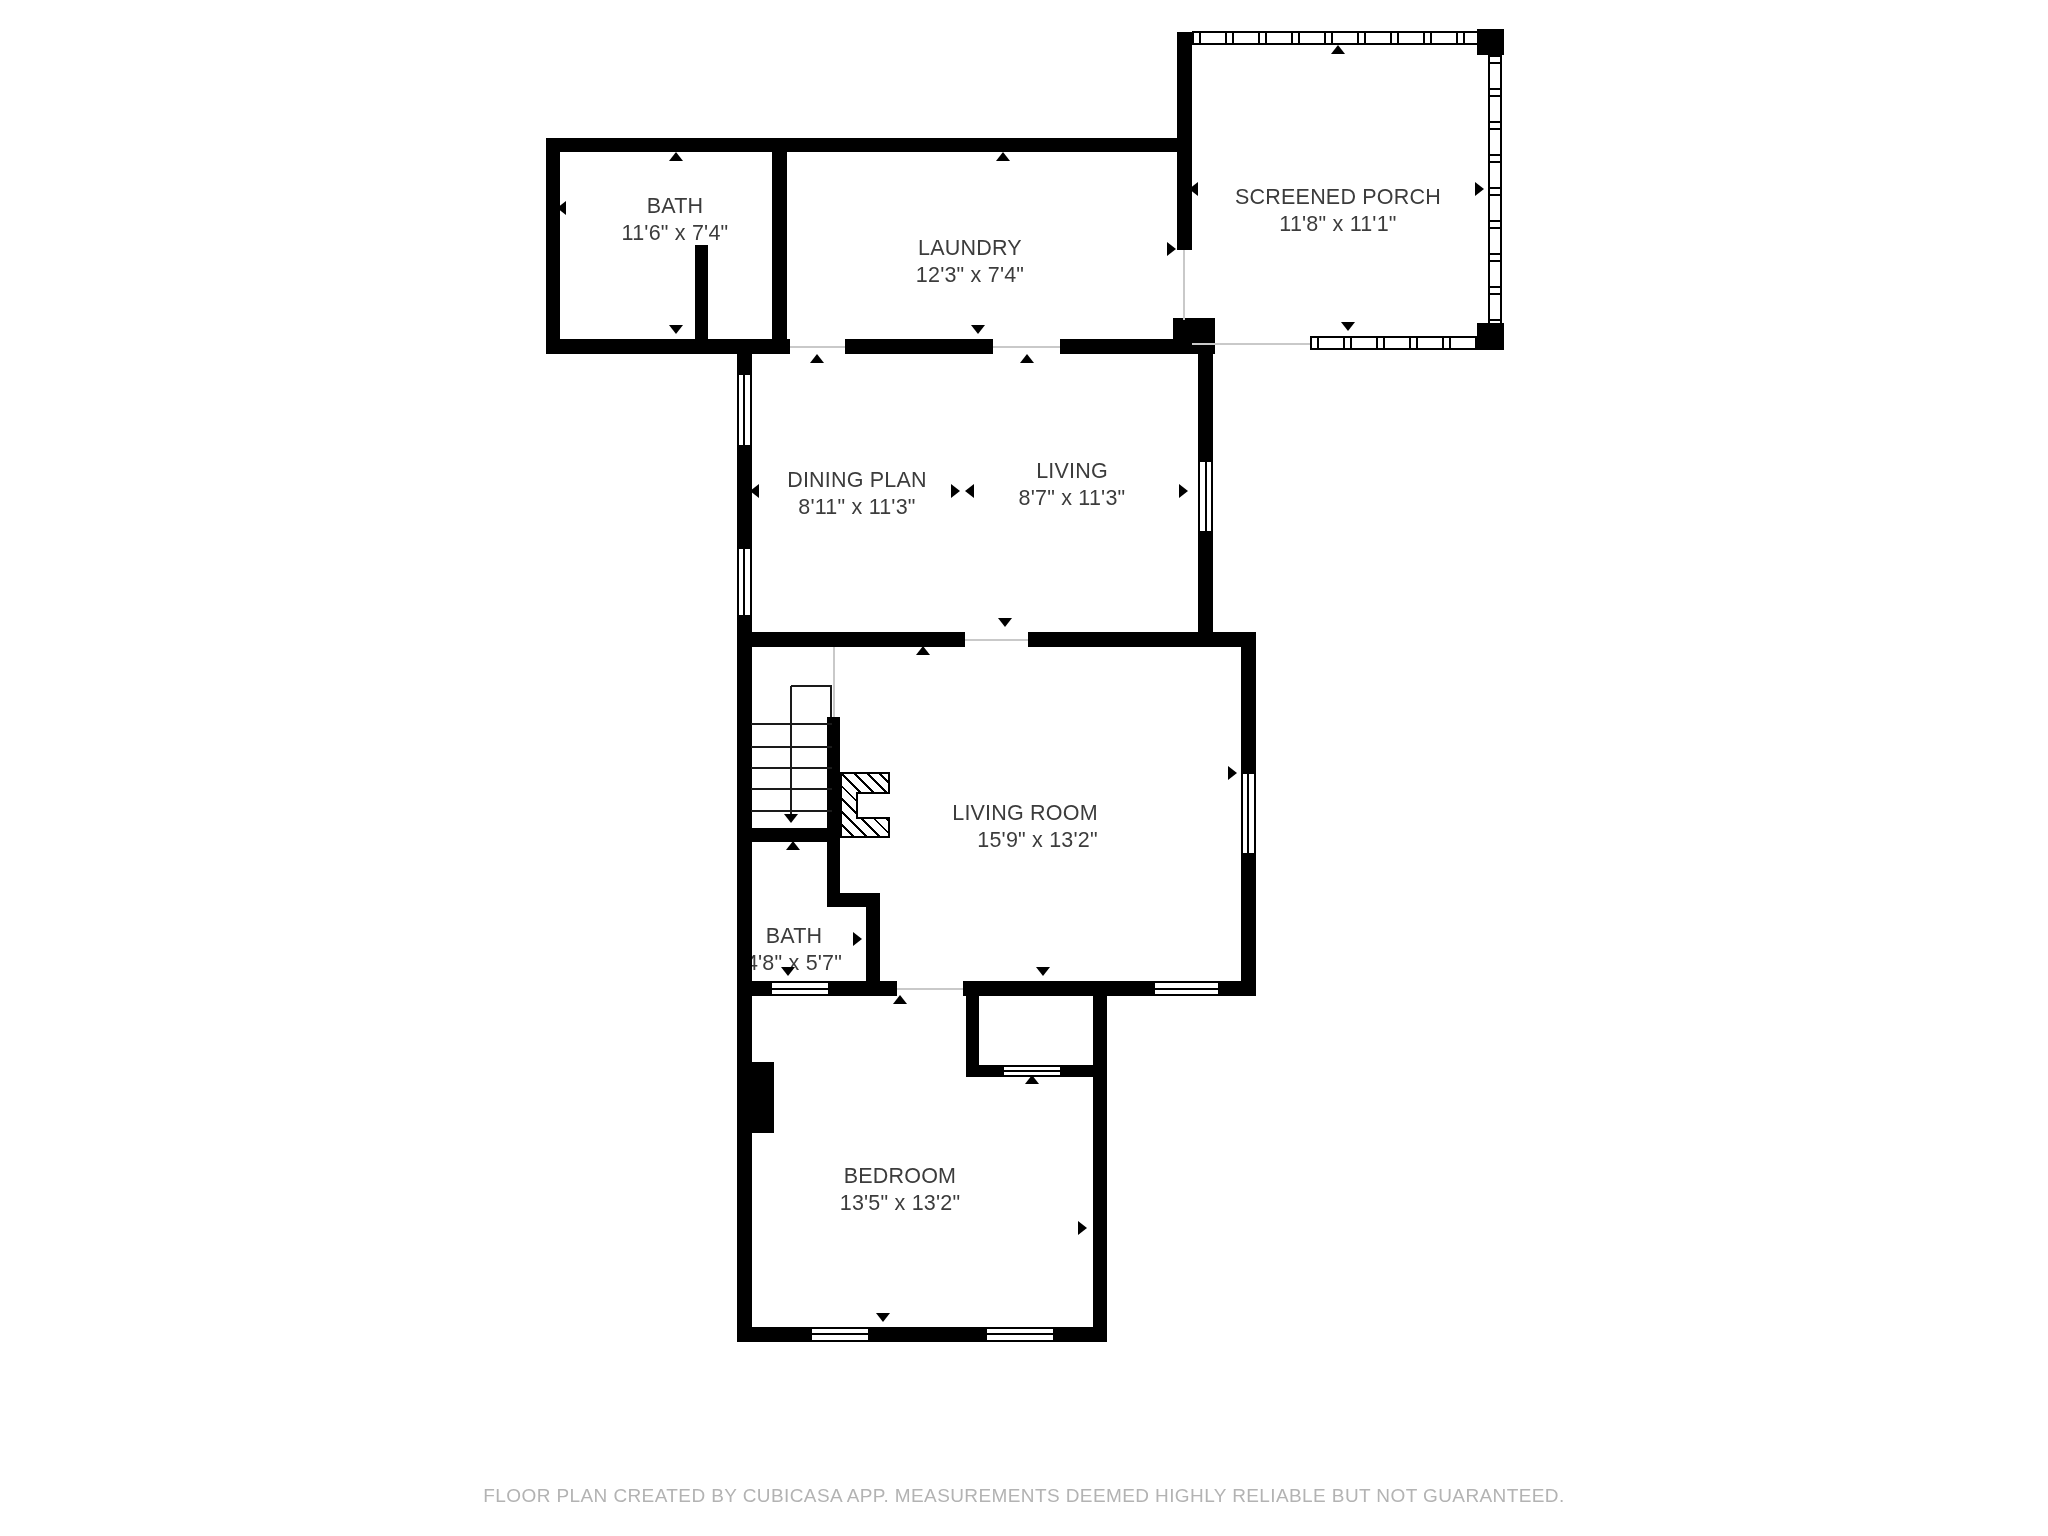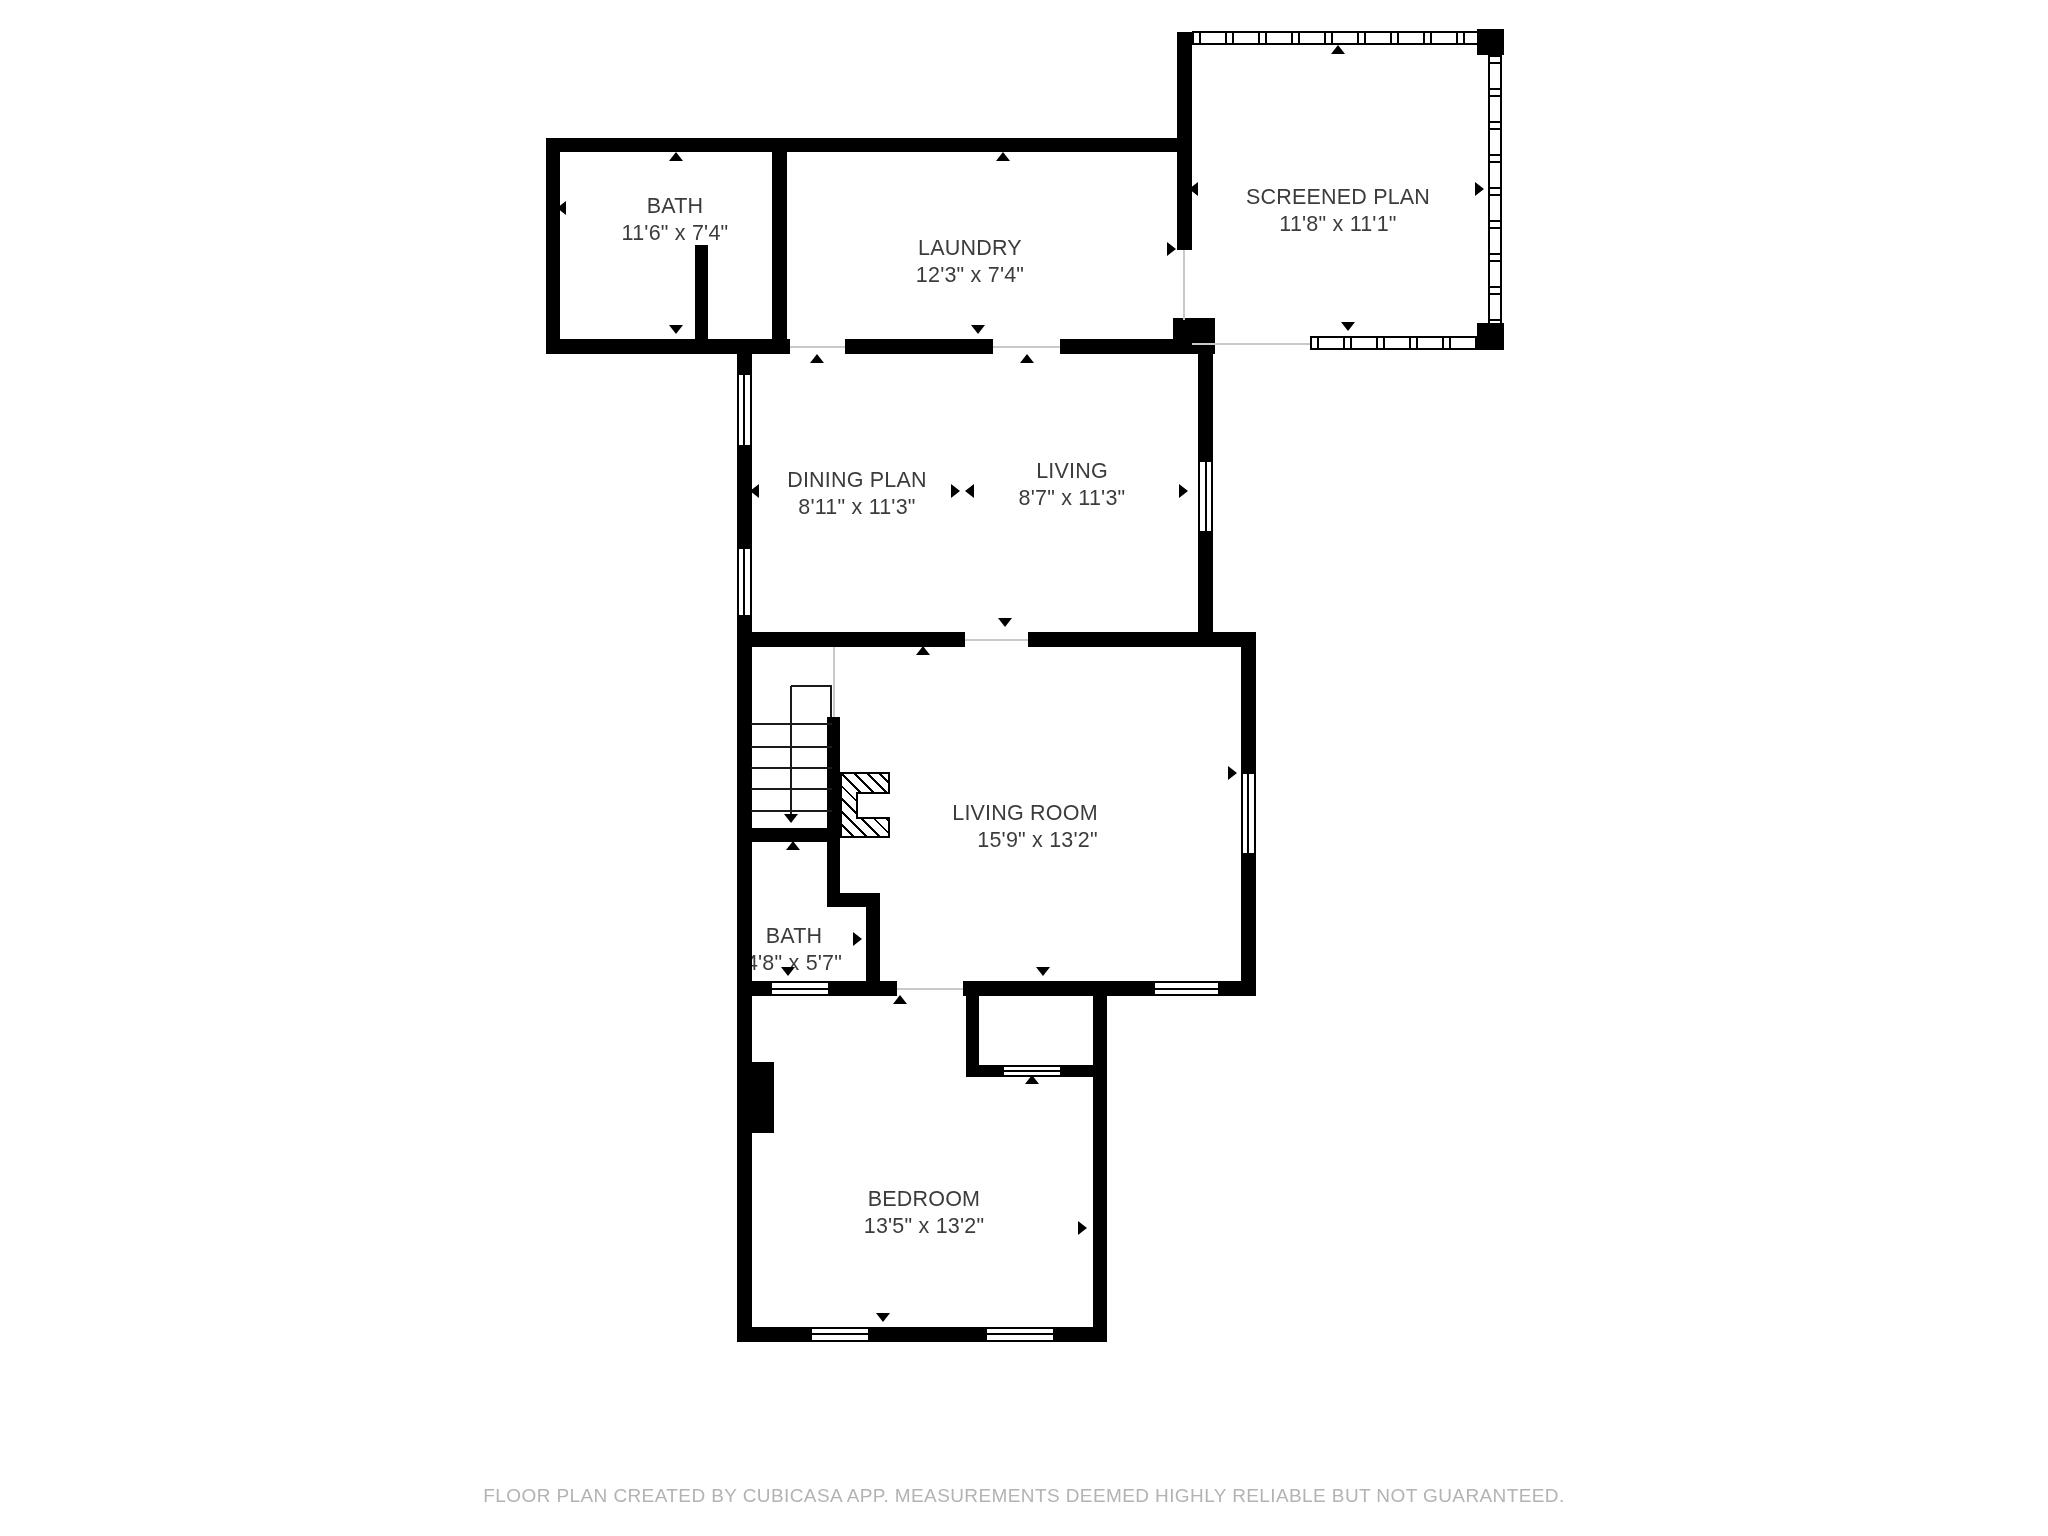--- a/index.html
+++ b/index.html
@@ -47,42 +47,42 @@
     white-space:nowrap;color:#b3b3b3;font-size:19px;letter-spacing:0.4px;
   }
   
   #lbl-bath-upper{left:675px;top:219px;}
   #lbl-laundry{left:970px;top:261px;}
   #lbl-screened-porch{left:1338px;top:210px;}
   #lbl-dining-area{left:857px;top:493px;}
   #lbl-kitchen{left:1072px;top:484px;}
   #lbl-living-room{left:1025px;top:826px;text-align:right;}
   #lbl-bath-lower{left:794px;top:949px;}
-  #lbl-bedroom{left:924px;top:1189px;margin-top:23px;}
+  #lbl-bedroom{left:900px;top:1189px;}
 </style>
 </head>
 <body>
 
 <div id="canvas">
   <div id="plan">
 
     <div id="stair-landing" style="left:791px;top:685px;width:39px;height:32px;"></div>
     <div id="chimney" style="left:840px;top:772px;width:50px;height:66px;"></div>
     <div id="chimney-notch" style="left:856px;top:792px;width:34px;height:27px;"></div>
 
     <div class="room-label" id="lbl-bath-upper">
       <div>BATH</div>
       <div>11'6" x 7'4"</div>
     </div>
     <div class="room-label" id="lbl-laundry">
       <div>LAUNDRY</div>
       <div>12'3" x 7'4"</div>
     </div>
     <div class="room-label" id="lbl-screened-porch">
-      <div>SCREENED PLAN</div>
+      <div>SCREENED PORCH</div>
       <div>11'8" x 11'1"</div>
     </div>
     <div class="room-label" id="lbl-dining-area">
       <div>DINING PLAN</div>
       <div>8'11" x 11'3"</div>
     </div>
     <div class="room-label" id="lbl-kitchen">
       <div>LIVING</div>
       <div>8'7" x 11'3"</div>
     </div>

